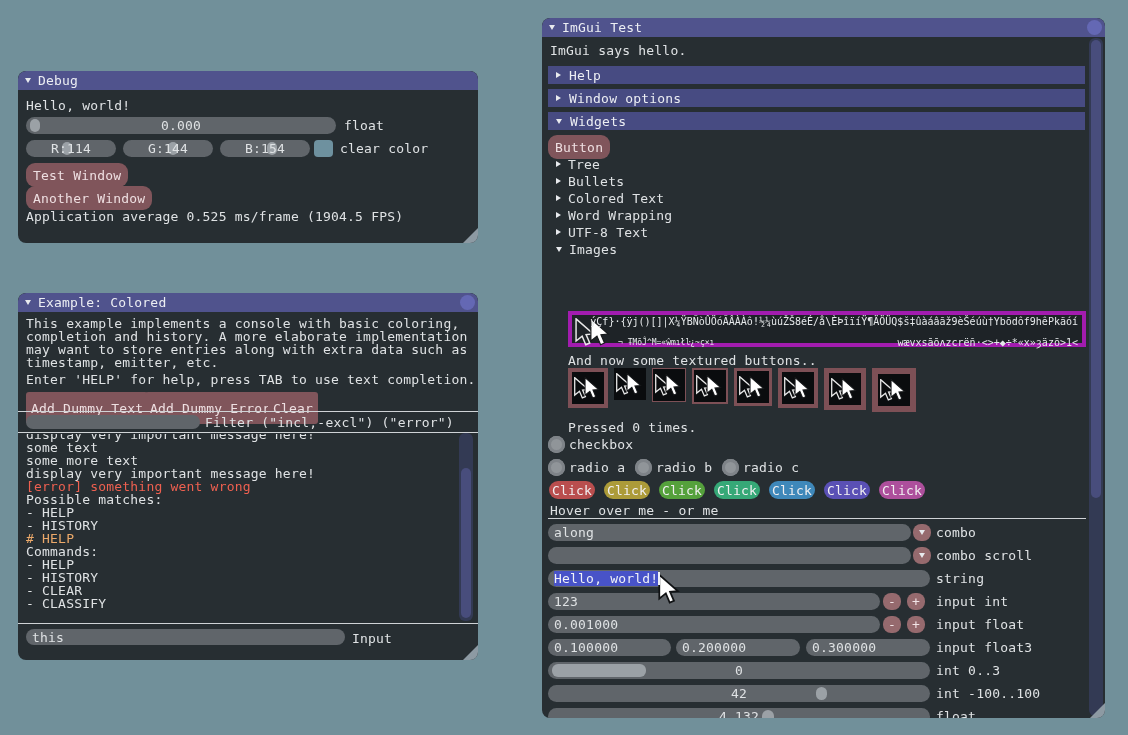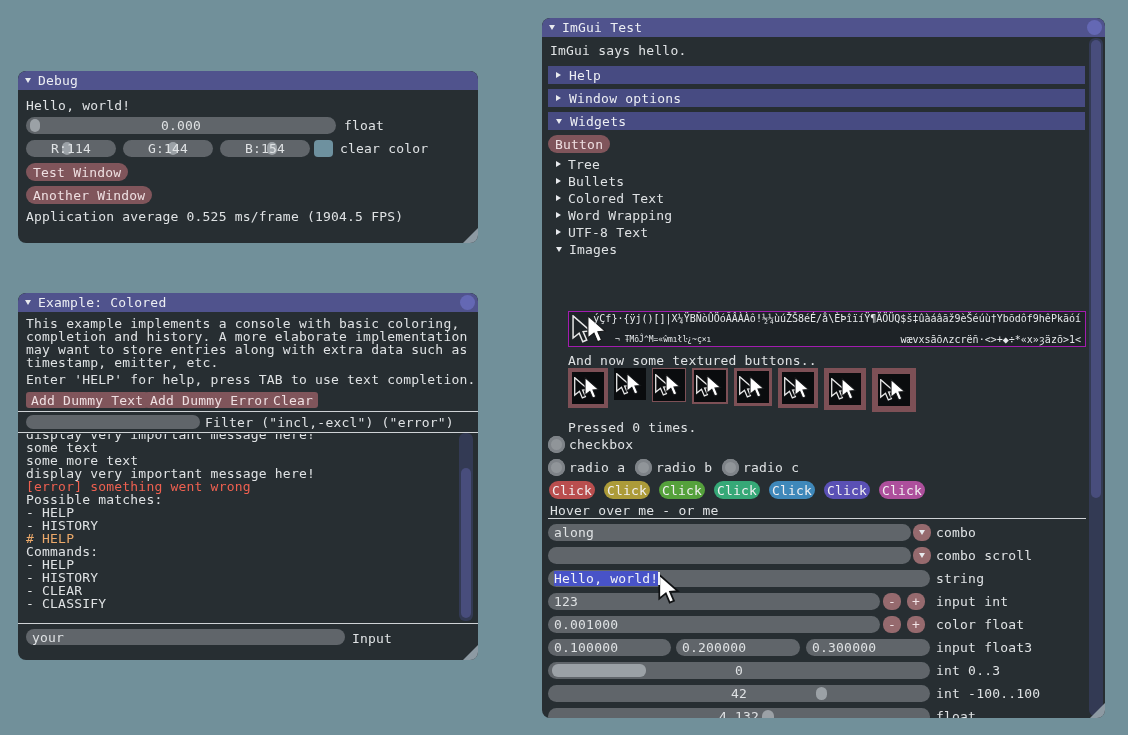--- a/index.html
+++ b/index.html
@@ -11,40 +11,40 @@
       align-items:center;gap:7px;padding:0 7px;box-sizing:border-box;color:#eceef3;border-radius:8px 8px 0 0}
   .a{position:absolute;white-space:pre}
   .td{width:0;height:0;border-left:4px solid transparent;border-right:4px solid transparent;border-top:6px solid #e8eaee}
   .tr{width:0;height:0;border-top:4px solid transparent;border-bottom:4px solid transparent;border-left:6px solid #e8eaee}
   .tds{border-left-width:3.5px;border-right-width:3.5px;border-top-width:5px}
   .trs{border-top-width:3.5px;border-bottom-width:3.5px;border-left-width:5px}
   .fr{position:absolute;height:17px;background:#60656a;border-radius:9px;box-sizing:border-box;overflow:hidden}
   .fr .v{position:absolute;left:6px;top:2px;white-space:pre;z-index:2}
   .fr .vc{position:absolute;left:0;right:0;top:2px;text-align:center;z-index:2}
   .grab{position:absolute;top:2px;bottom:2px;background:#9ba1a6;border-radius:6px;z-index:1}
-  .btn{position:absolute;height:18px;background:#80555b;border-radius:9px;color:#eedfe1;
+  .btn{position:absolute;height:24px;background:#80555b;border-radius:9px;color:#eedfe1;
        display:flex;align-items:center;padding:0 7px;white-space:pre;box-sizing:border-box}
-  .btn2{border-radius:3px;height:15px;padding:8px 5px}
+  .btn2{border-radius:3px;height:15px;padding:16px 5px}
   .hdr{position:absolute;left:6px;width:537px;height:18px;background:#474b82;border-radius:0;
        display:flex;align-items:center;gap:8px;padding:0 8px;box-sizing:border-box;color:#eceef3}
   .treerow{position:absolute;display:flex;align-items:center;gap:7px;height:14px}
   .sep{position:absolute;height:1px;background:#cfd3d6}
   .close{position:absolute;width:15px;height:15px;border-radius:50%;background:#6468b4;top:2px;right:3px}
   .grip{position:absolute;right:0;bottom:0;width:0;height:0;border-style:solid;
         border-width:0 0 15px 15px;border-color:transparent transparent #8d9aa3 transparent}
   .circ{position:absolute;width:17px;height:17px;border-radius:50%;background:#909599;
         box-shadow:inset 0 0 0 3px #7e8388}
   .sb{position:absolute;background:#333a54;border-radius:6px}
   .sbt{position:absolute;background:#484d7c;border-radius:5px}
   .pmbtn{position:absolute;width:18px;height:17px;background:#966a6e;border-radius:8px;color:#f2e4e6;
          display:flex;align-items:center;justify-content:center;box-sizing:border-box}
   .clickbtn{position:absolute;width:46px;height:18px;border-radius:9px;display:flex;
             align-items:center;justify-content:center;color:#f2f0f2}
   .texstrip{position:absolute;left:26px;top:293px;width:518px;height:36px;background:#1e2327;
-            border:1px solid #a21caf;box-sizing:border-box}
+            border:4px solid #a21caf;box-sizing:border-box}
   .glyphs{position:absolute;white-space:pre;font-size:10px;line-height:10px;letter-spacing:0;color:#e6e9eb}
   .texbtn{position:absolute;background:#7d5056;box-sizing:content-box}
   .texin{width:32px;height:32px;background:#0a0c0e;overflow:hidden}
   .sel{background:#4853c8;color:#f0f2f8}
   .caret{display:inline-block;width:2px;height:13px;background:#eef0f6;vertical-align:-2px}
   .err{color:#ee6050}
   .match{color:#eca96a}
 </style>
 </head>
 <body>
@@ -132,21 +132,21 @@
     <div class="a" style="left:0;top:150px">- CLEAR</div>
     <div class="a" style="left:0;top:163px">- CLASSIFY</div>
   </div>
   <div class="sb" style="left:441px;top:140px;width:14px;height:188px">
     <div class="sbt" style="left:2px;width:10px;top:35px;height:150px"></div>
   </div>
 
   <div class="sep" style="left:0;right:0;top:330px"></div>
 
   <div class="fr" style="left:8px;top:336px;width:319px;height:16px">
-    <div class="v">your</div>
+    <div class="v">this</div>
   </div>
   <div class="a" style="left:334px;top:339px">Input</div>
   <div class="grip"></div>
 </div>
 
 <div class="w" style="left:542px;top:18px;width:563px;height:700px">
   <div class="tb">
     <span class="td tds"></span>
     <span>ImGui Test</span>
     <span class="close"></span>
@@ -323,21 +323,21 @@
   </div>
   <div class="pmbtn" style="left:341px;top:575px">-</div>
   <div class="pmbtn" style="left:365px;top:575px">+</div>
   <div class="a" style="left:394px;top:577px">input int</div>
 
   <div class="fr" style="left:6px;top:598px;width:332px">
     <div class="v">0.001000</div>
   </div>
   <div class="pmbtn" style="left:341px;top:598px">-</div>
   <div class="pmbtn" style="left:365px;top:598px">+</div>
-  <div class="a" style="left:394px;top:600px">color float</div>
+  <div class="a" style="left:394px;top:600px">input float</div>
 
   <div class="fr" style="left:6px;top:621px;width:123px">
     <div class="v">0.100000</div>
   </div>
   <div class="fr" style="left:134px;top:621px;width:124px">
     <div class="v">0.200000</div>
   </div>
   <div class="fr" style="left:264px;top:621px;width:124px">
     <div class="v">0.300000</div>
   </div>

